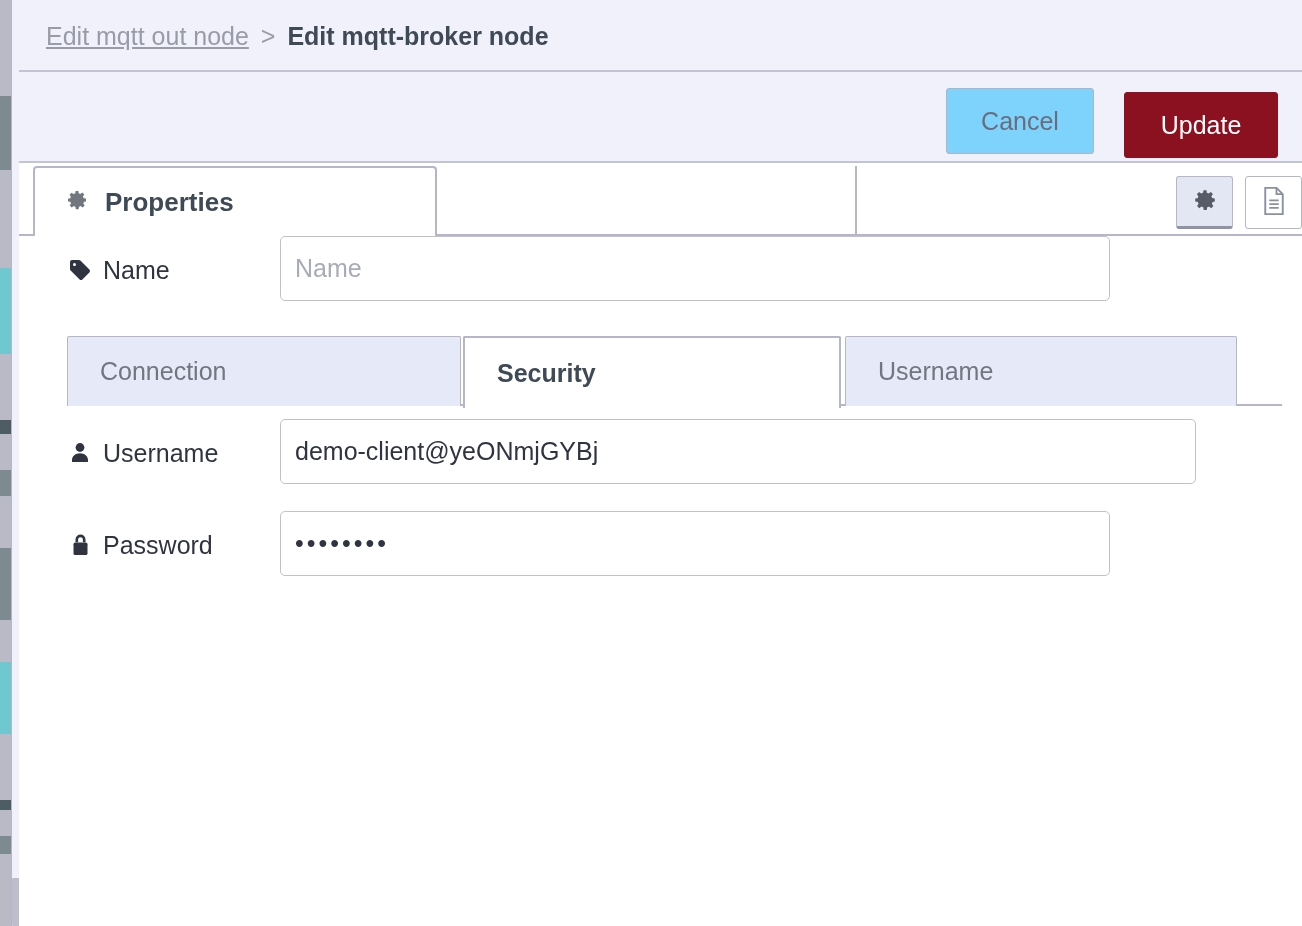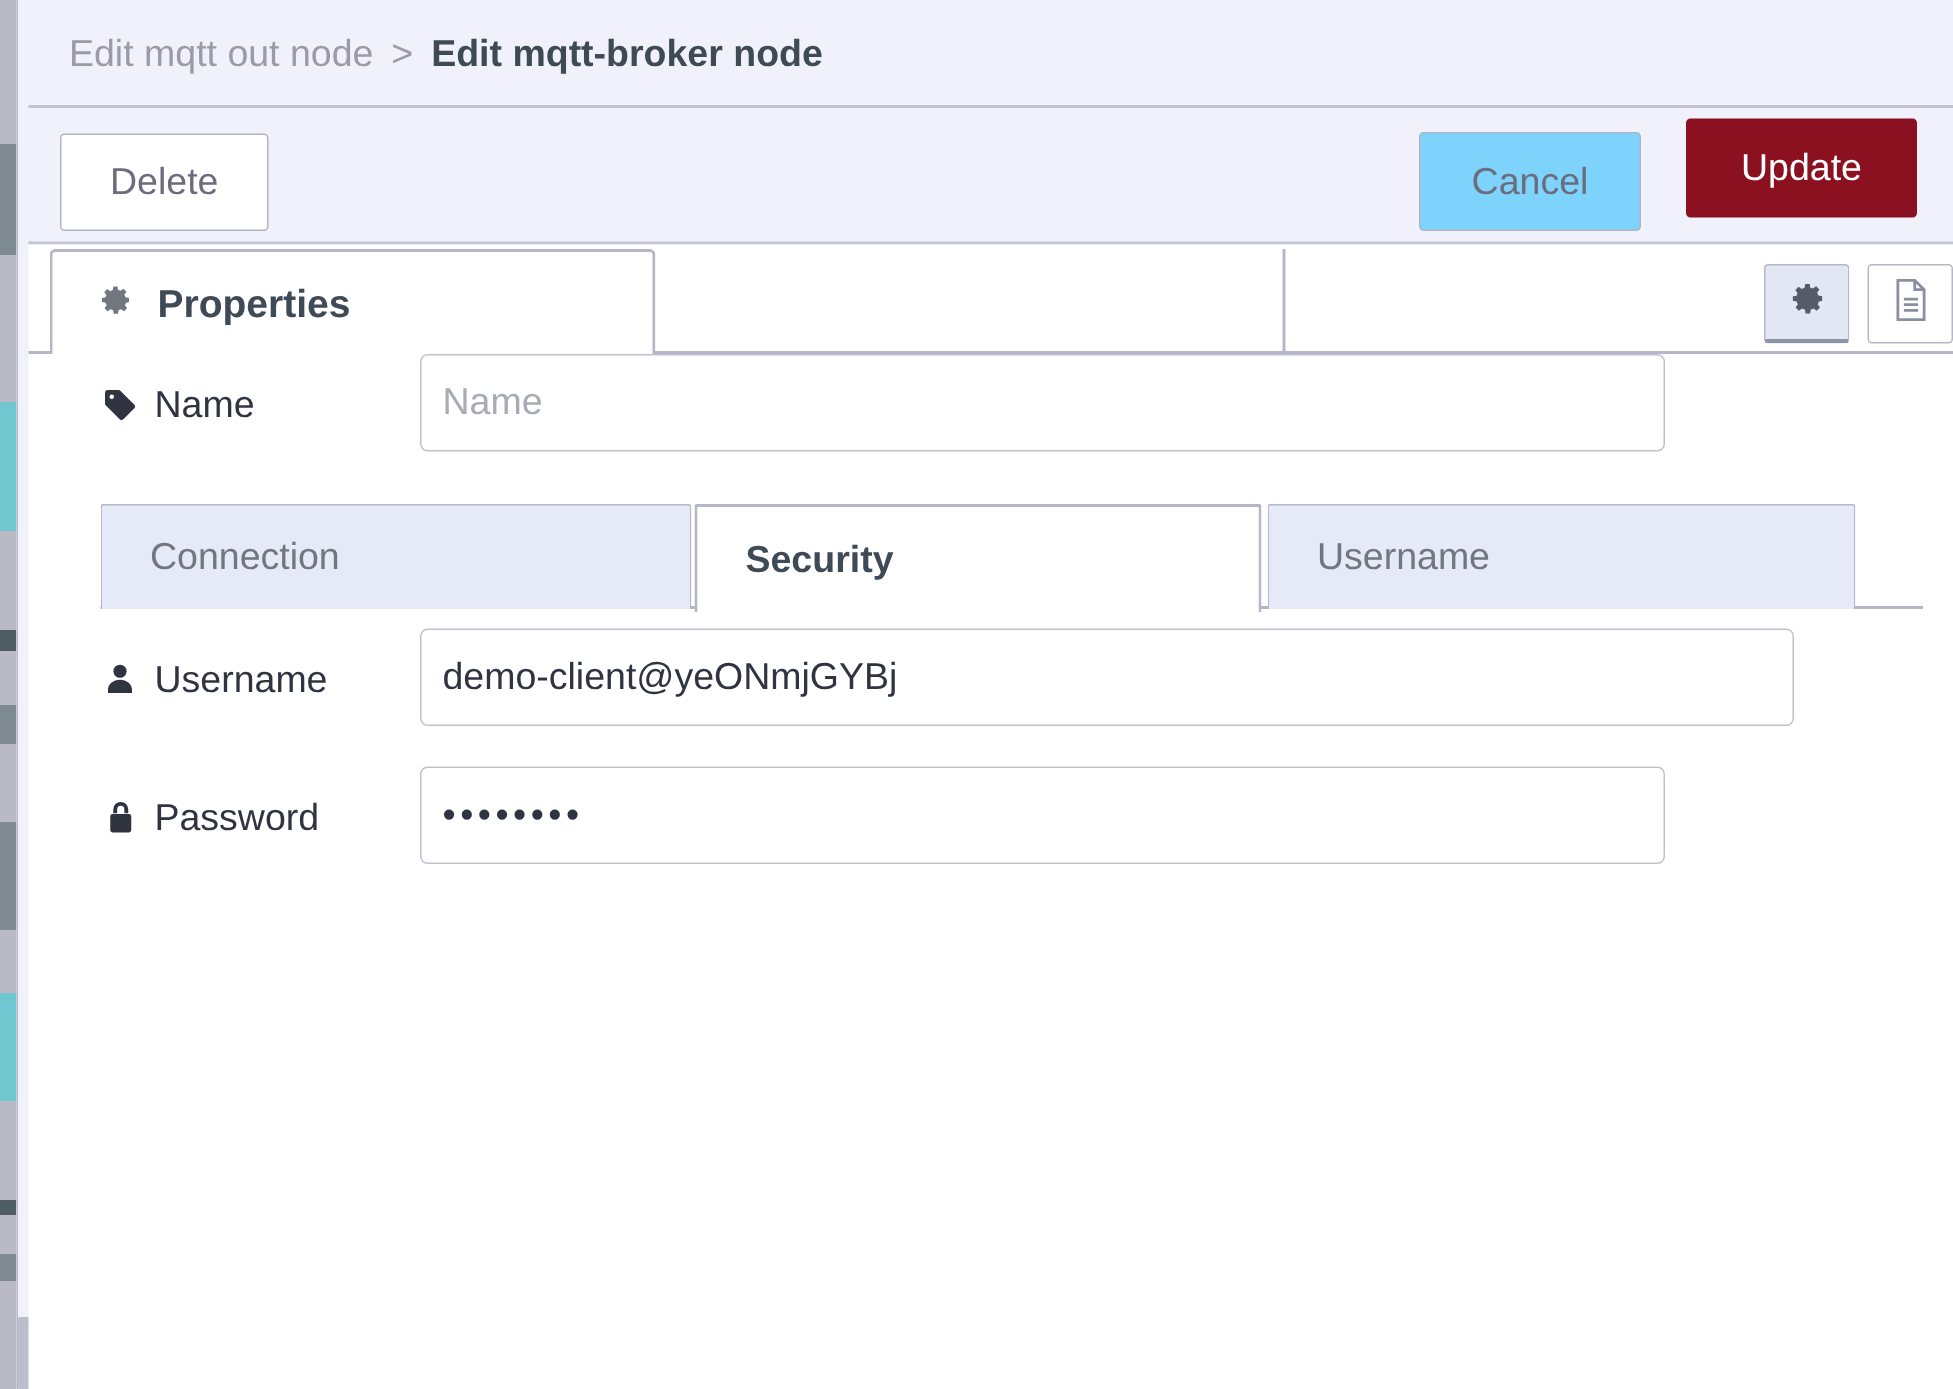--- a/index.html
+++ b/index.html
@@ -51,21 +51,21 @@
     border-bottom: 2px solid #c2c4d4;
     box-sizing: border-box;
   }
   #breadcrumb {
     position: absolute;
     left: 27px; top: 20px;
     font-size: 25px;
     line-height: 32px;
     white-space: nowrap;
   }
-  .crumb-parent { color: #9a9ba8; }
+  .crumb-parent { color: #9a9ba8; text-decoration: underline; }
   .crumb-sep { color: #9a9ba8; padding: 0 5px; }
   .crumb-current { color: #3e4a55; font-weight: bold; }
 
   
   #toolbar {
     position: absolute;
     left: 7px; top: 72px;
     width: 1284px; height: 91px;
     background: #f0f1fa;
     border-bottom: 2px solid #c2c4d4;
@@ -92,21 +92,21 @@
   }
   #btn-cancel {
     left: 927px; top: 16px;
     width: 148px; height: 66px;
     background: #7dd3fc;
     border: 1px solid #b2b4c4;
     color: #6b6d7c;
     line-height: 64px;
   }
   #btn-update {
-    left: 1105px; top: 7px;
+    left: 1105px; top: 20px;
     width: 154px; height: 66px;
     background: #8c1120;
     border: 1px solid #8c1120;
     color: #ffffff;
     line-height: 64px;
   }
 
   
   #content {
     position: absolute;
@@ -323,21 +323,20 @@
 
   <div id="header">
     <div id="breadcrumb">
       <span class="crumb-parent">Edit mqtt out node</span>
       <span class="crumb-sep">&gt;</span>
       <span class="crumb-current">Edit mqtt-broker node</span>
     </div>
   </div>
 
   <div id="toolbar">
-    <button class="btn" id="btn-delete">Delete</button>
     <button class="btn" id="btn-cancel">Cancel</button>
     <button class="btn" id="btn-update">Update</button>
   </div>
 
   <div id="content">
 
     <div id="tabstrip">
       <div id="tabstrip-rule"></div>
       <div id="tab-blank"></div>
 

